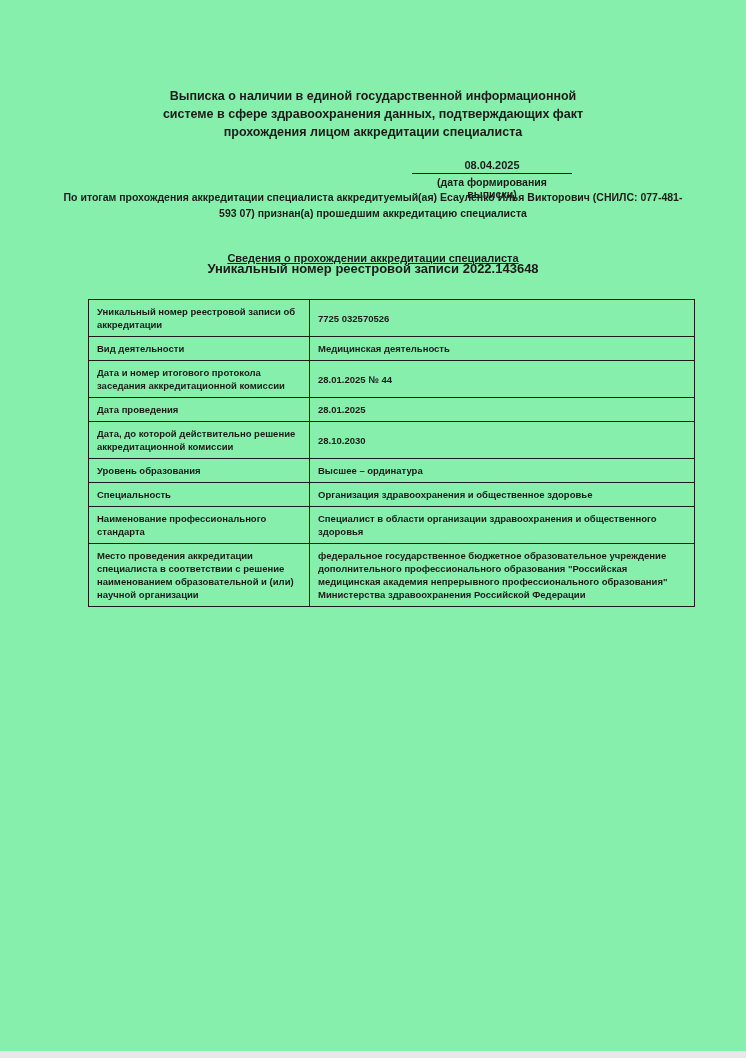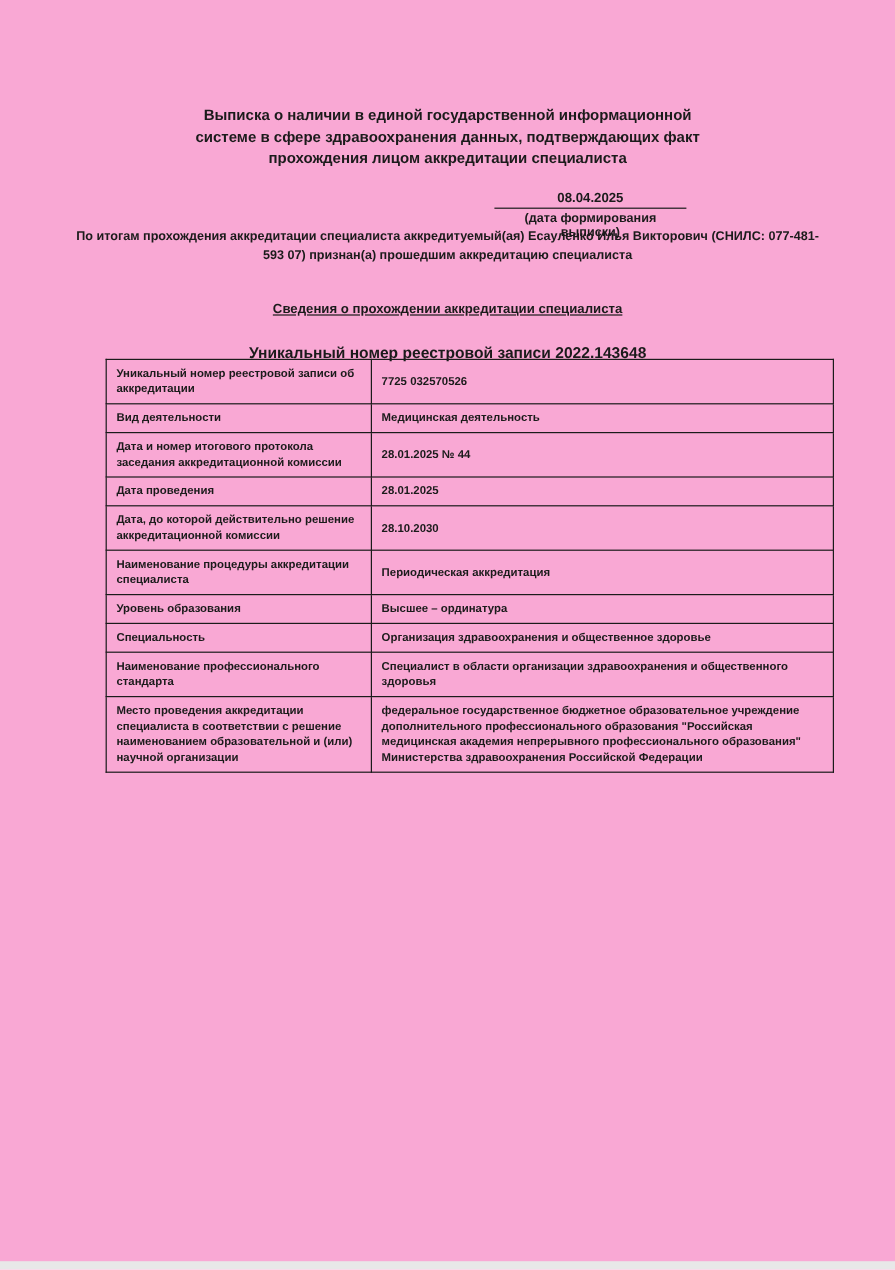--- a/index.html
+++ b/index.html
@@ -4,21 +4,21 @@
 <style>
   html, body {
     margin: 0;
     padding: 0;
     background: #ffffff;
   }
   .page {
     position: relative;
     width: 746px;
     height: 1058px;
-    background: #f9a8d4;
+    background: #86efac;
     font-family: "Liberation Sans", sans-serif;
     font-weight: 700;
     color: #1b1b1b;
     overflow: hidden;
   }
   .doc-title {
     position: absolute;
     top: 87px;
     left: 0;
     width: 100%;
@@ -59,21 +59,21 @@
     position: absolute;
     top: 252px;
     left: 0;
     width: 100%;
     text-align: center;
     font-size: 11px;
     text-decoration: underline;
   }
   .registry-heading {
     position: absolute;
-    top: 286px;
+    top: 261px;
     left: 0;
     width: 100%;
     text-align: center;
     font-size: 13px;
   }
   table.info {
     position: absolute;
     top: 299px;
     left: 88px;
     width: 572px;
@@ -137,24 +137,20 @@
       </tr>
       <tr>
         <td class="lbl">Дата проведения</td>
         <td class="val">28.01.2025</td>
       </tr>
       <tr>
         <td class="lbl">Дата, до которой действительно решение аккредитационной комиссии</td>
         <td class="val">28.10.2030</td>
       </tr>
       <tr>
-        <td class="lbl">Наименование процедуры аккредитации специалиста</td>
-        <td class="val">Периодическая аккредитация</td>
-      </tr>
-      <tr>
         <td class="lbl">Уровень образования</td>
         <td class="val">Высшее – ординатура</td>
       </tr>
       <tr>
         <td class="lbl">Специальность</td>
         <td class="val">Организация здравоохранения и общественное здоровье</td>
       </tr>
       <tr>
         <td class="lbl">Наименование профессионального стандарта</td>
         <td class="val">Специалист в области организации здравоохранения и общественного здоровья</td>

